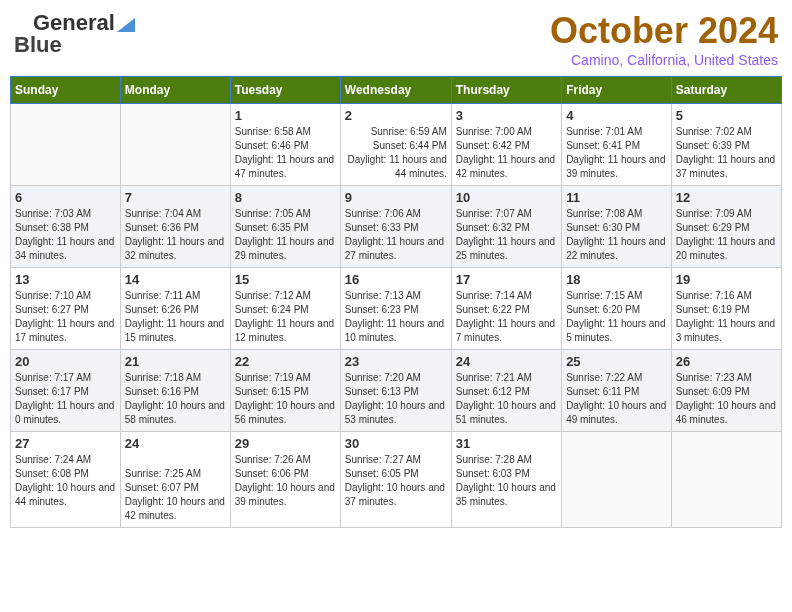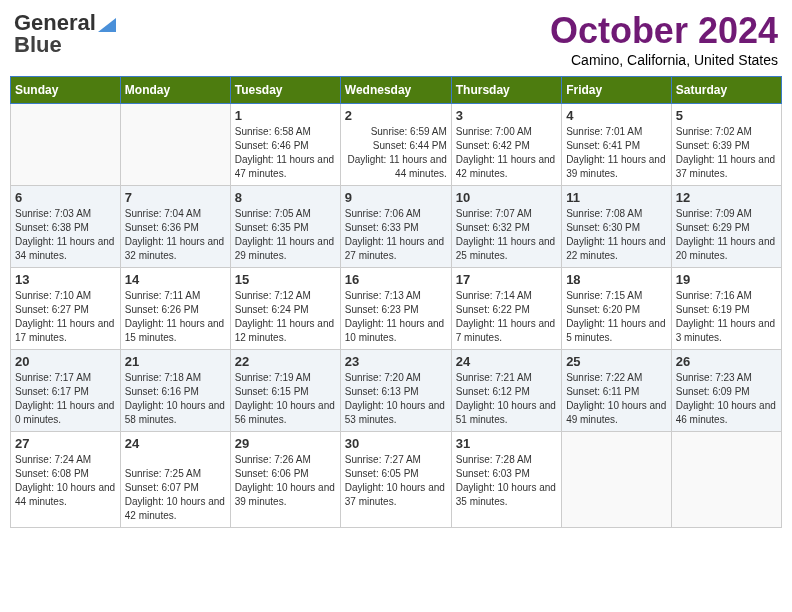--- a/index.html
+++ b/index.html
@@ -19,25 +19,25 @@
     }
     .logo {
       display: flex;
       flex-direction: column;
       align-items: flex-start;
     }
     .title-block { text-align: right; }
     .month-title {
       font-size: 36px;
       font-weight: bold;
-      color: #701a75;
+      color: #a16207;
     }
     .location {
       font-size: 14px;
-      color: #000000;
+      color: #8b5cf6;
     }
     .calendar {
       width: 100%;
       border-collapse: collapse;
       font-size: 11px;
     }
     .calendar th {
       background-color: #4d7c0f;
       color: #fff;
       padding: 6px 4px;
@@ -70,21 +70,21 @@
     }
     .row-shaded td {
       background: #f0f4f8;
     }
   </style>
 </head>
 <body>
 
 <div class="header">
   <div class="logo">
-    <div style="display:flex; align-items:center;">
+    <div style="display:flex; align-items:center;margin-left:19px;">
       <span style="font-size:22px; font-weight:bold; color:#333;">General</span>
       <svg width="18" height="18" viewBox="0 0 18 18" style="margin-left:2px;">
         <polygon points="0,18 18,18 18,4" fill="#4a90d9"></polygon>
       </svg>
     </div>
     <div style="font-size:22px; font-weight:bold; color:#404040; margin-top:-4px;">Blue</div>
   </div>
   <div class="title-block">
     <div class="month-title">October 2024</div>
     <div class="location">Camino, California, United States</div>

